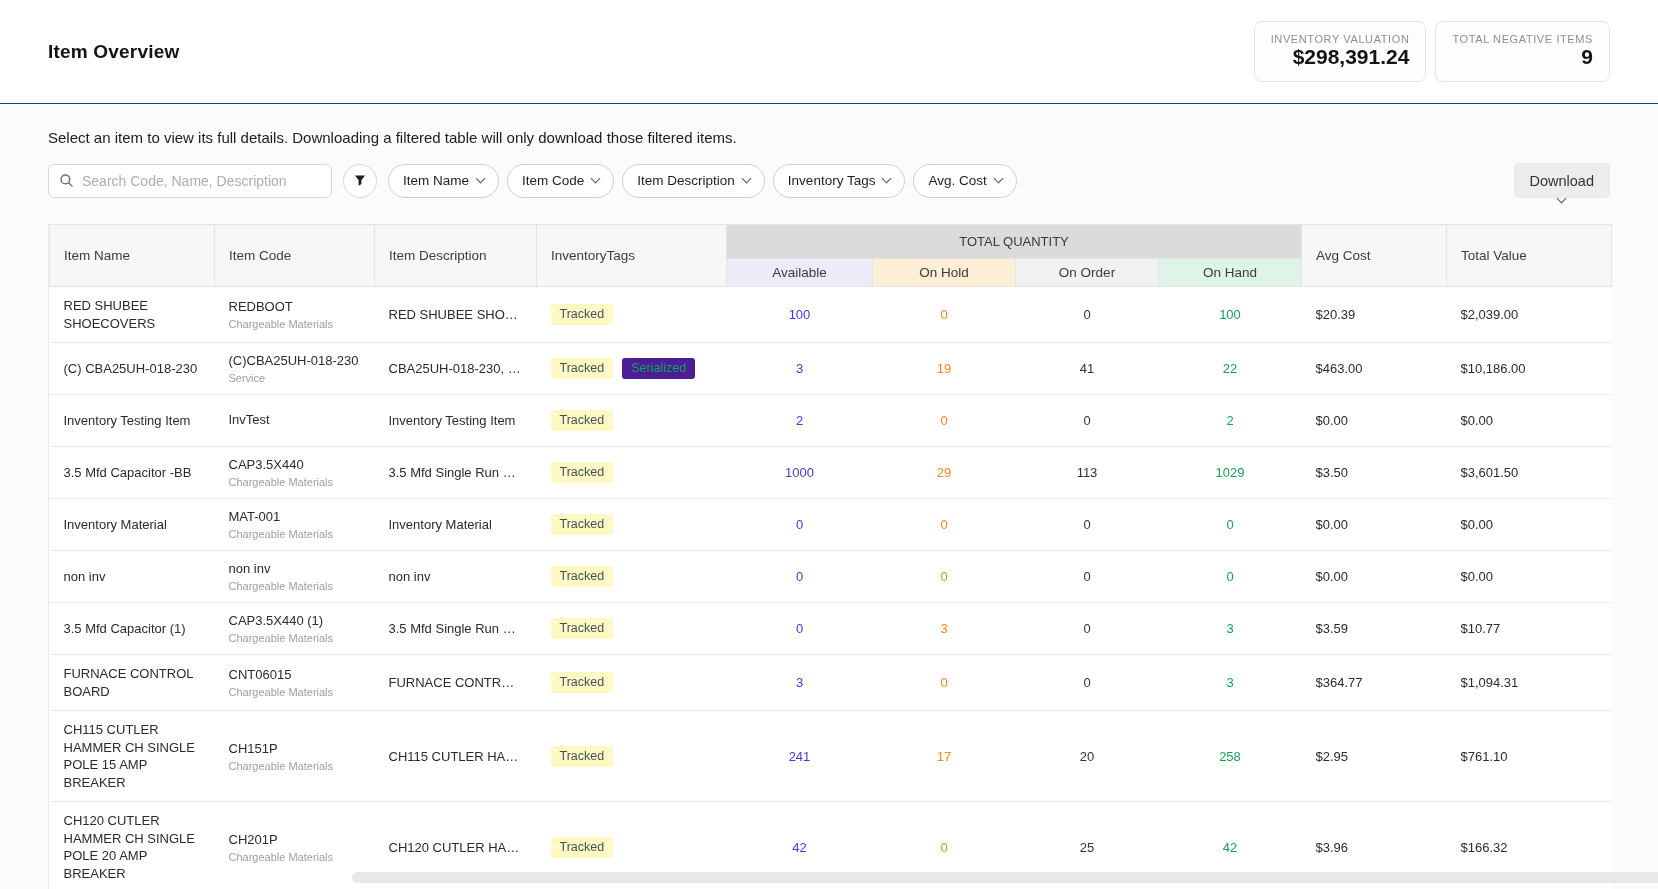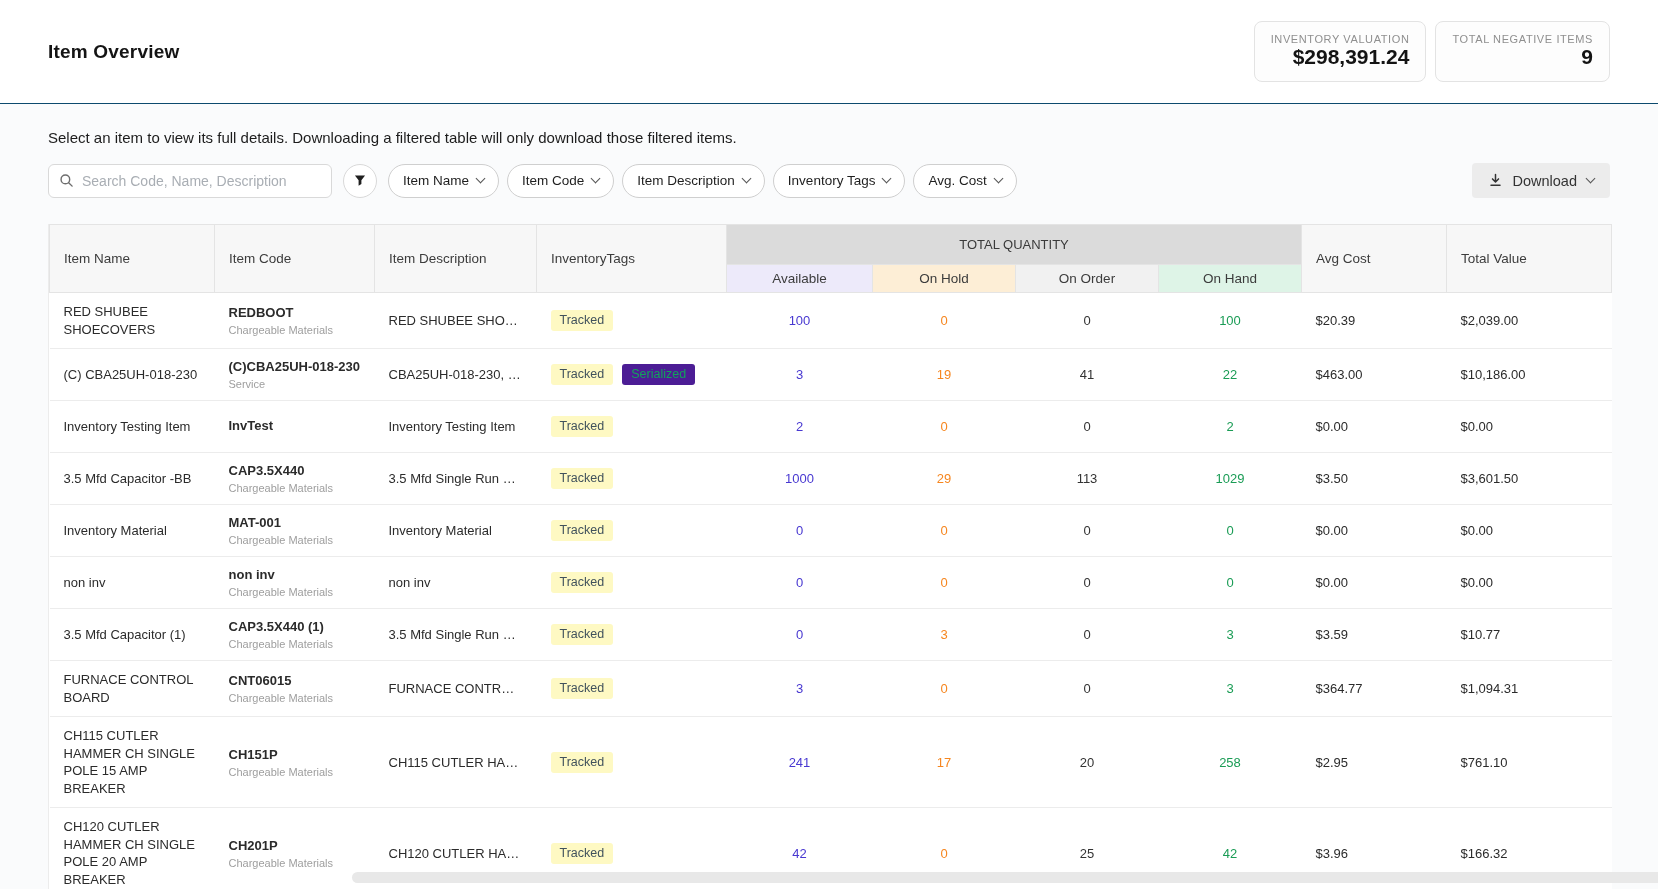--- a/index.html
+++ b/index.html
@@ -57,48 +57,49 @@
   }
   .chev {
     width:7px; height:7px; border-right:1.5px solid #555; border-bottom:1.5px solid #555;
     transform:rotate(45deg); margin-top:-4px; flex:0 0 auto;
   }
   .download-btn {
     margin-left:auto; display:flex; align-items:center; gap:10px;
     background:#ececec; border:none; border-radius:4px; height:35px;
     padding:0 16px; font-size:14.5px; color:#333; cursor:pointer;
     font-family:"Liberation Sans", sans-serif;
+    flex-direction:column;
   }
 
   
   .table-wrap {
     margin-top:26px; background:#fff;
     border-left:1px solid #ececec; border-right:1px solid #ececec;
   }
   table { border-collapse:collapse; table-layout:fixed; width:1562px; }
   thead th {
     background:#f7f7f7; font-weight:400; font-size:13.5px; color:#3c3c3c;
     text-align:left; padding:6px 14px; border:1px solid #e4e4e4;
   }
-  thead tr.group-row th { height:40px; }
+  thead tr.group-row th { height:34px; }
   thead tr.sub-row th { height:28px; text-align:center; }
   th.qty-group { background:var(--quantity-group-bg,#dbdbdb); text-align:center; font-size:13px; color:#3a3a3a; }
   th.sub-available { background:var(--available-header-bg,#edeafa); }
   th.sub-onhold   { background:var(--on-hold-header-bg,#fdeed6); }
   th.sub-onorder  { background:var(--on-order-header-bg,#f1f1f1); }
   th.sub-onhand   { background:var(--on-hand-header-bg,#def4e7); }
 
   tbody td {
     height:52px; padding:10px 14px; vertical-align:middle;
     border-bottom:1px solid #ececec; font-size:13px; color:#2b2b2b;
     background:#fff;
   }
   tbody tr { cursor:pointer; }
   .item-name { line-height:1.35; color:#2b2b2b; }
-  .item-code { line-height:1.3;font-weight:bold; }
+  .item-code { line-height:1.3; }
   .code-type { font-size:11px; color:#9e9e9e; margin-top:2px; }
   .item-desc { white-space:nowrap; overflow:hidden; text-overflow:ellipsis; }
   td.qty { text-align:center; }
   td.qty.avail  { color:var(--available,#4838d1); }
   td.qty.hold   { color:var(--on-hold,#f6861f); }
   td.qty.order  { color:#333; }
   td.qty.hand   { color:var(--on-hand,#1a9c55); }
 
   .badge {
     display:inline-block; padding:4px 9px; border-radius:3px;

